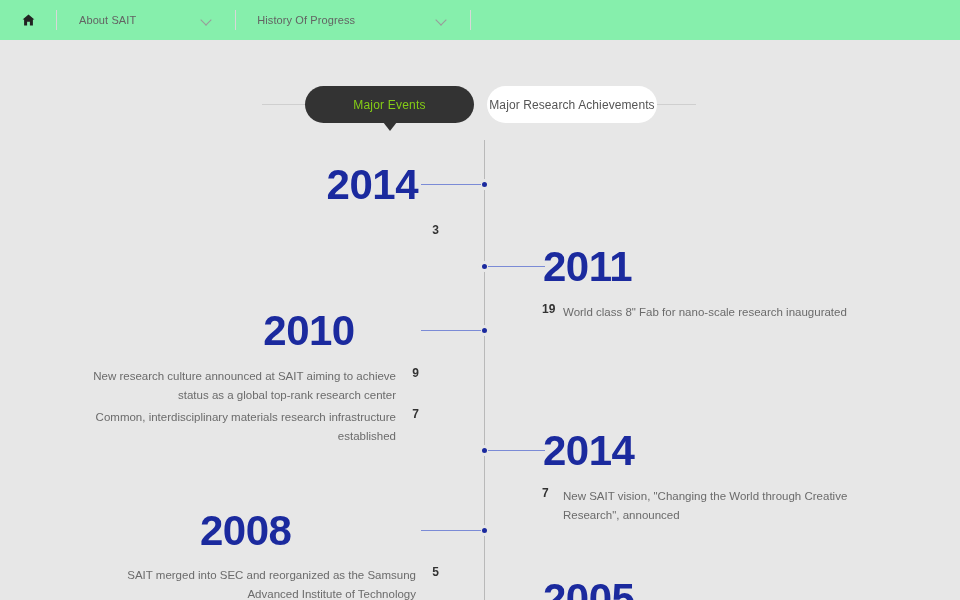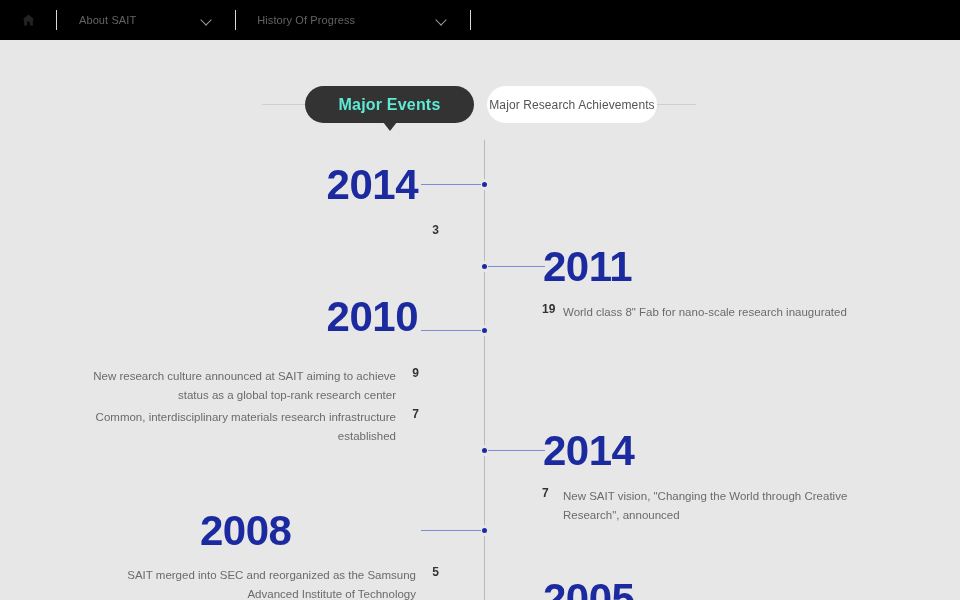--- a/index.html
+++ b/index.html
@@ -14,21 +14,21 @@
     overflow: hidden;
     position: relative;
   }
 
   
   .topnav {
     position: absolute;
     left: 0; top: 0;
     width: 960px;
     height: 40px;
-    background: #000000;
+    background: #86efac;
     display: flex;
     align-items: center;
     box-sizing: border-box;
   }
   .nav-home {
     width: 56px;
     height: 40px;
     display: flex;
     align-items: center;
     justify-content: center;
@@ -97,23 +97,23 @@
     justify-content: center;
     box-sizing: border-box;
     cursor: pointer;
   }
   .tab-major-events {
     left: 305px;
     width: 169px;
     background: #333333;
   }
   .tab-major-events .tab-label {
-    color: #5eead4;
-    font-size: 16px;
-    font-weight: bold;
+    color: #84cc16;
+    font-size: 12px;
+    font-weight: normal;
     letter-spacing: .2px;
   }
   .tab-pointer {
     position: absolute;
     left: 50%;
     top: 36px;
     margin-left: -7px;
     width: 0; height: 0;
     border-left: 7px solid transparent;
     border-right: 7px solid transparent;
@@ -264,21 +264,21 @@
   <div class="year" style="left:543px; top:246px">2011</div>
   <div class="evt-right" style="left:563px; top:302px">
     <span class="evt-month">19</span>
     <span class="evt-text">World class 8" Fab for nano-scale research inaugurated</span>
   </div>
 </div>
 
 <div class="entry">
   <div class="dot" style="top:326px"></div>
   <div class="connector" style="left:421px; top:330px; width:60px"></div>
-  <div class="year" style="left:200px; top:296px; width:218px; text-align:right">2010</div>
+  <div class="year" style="left:200px; top:310px; width:218px; text-align:center">2010</div>
   <div class="evt-left" style="left:76px; top:366px">
     <span class="evt-text">New research culture announced at SAIT aiming to achieve status as a global top-rank research center</span>
     <span class="evt-month">9</span>
   </div>
   <div class="evt-left" style="left:76px; top:407px">
     <span class="evt-text">Common, interdisciplinary materials research infrastructure established</span>
     <span class="evt-month">7</span>
   </div>
 </div>
 

